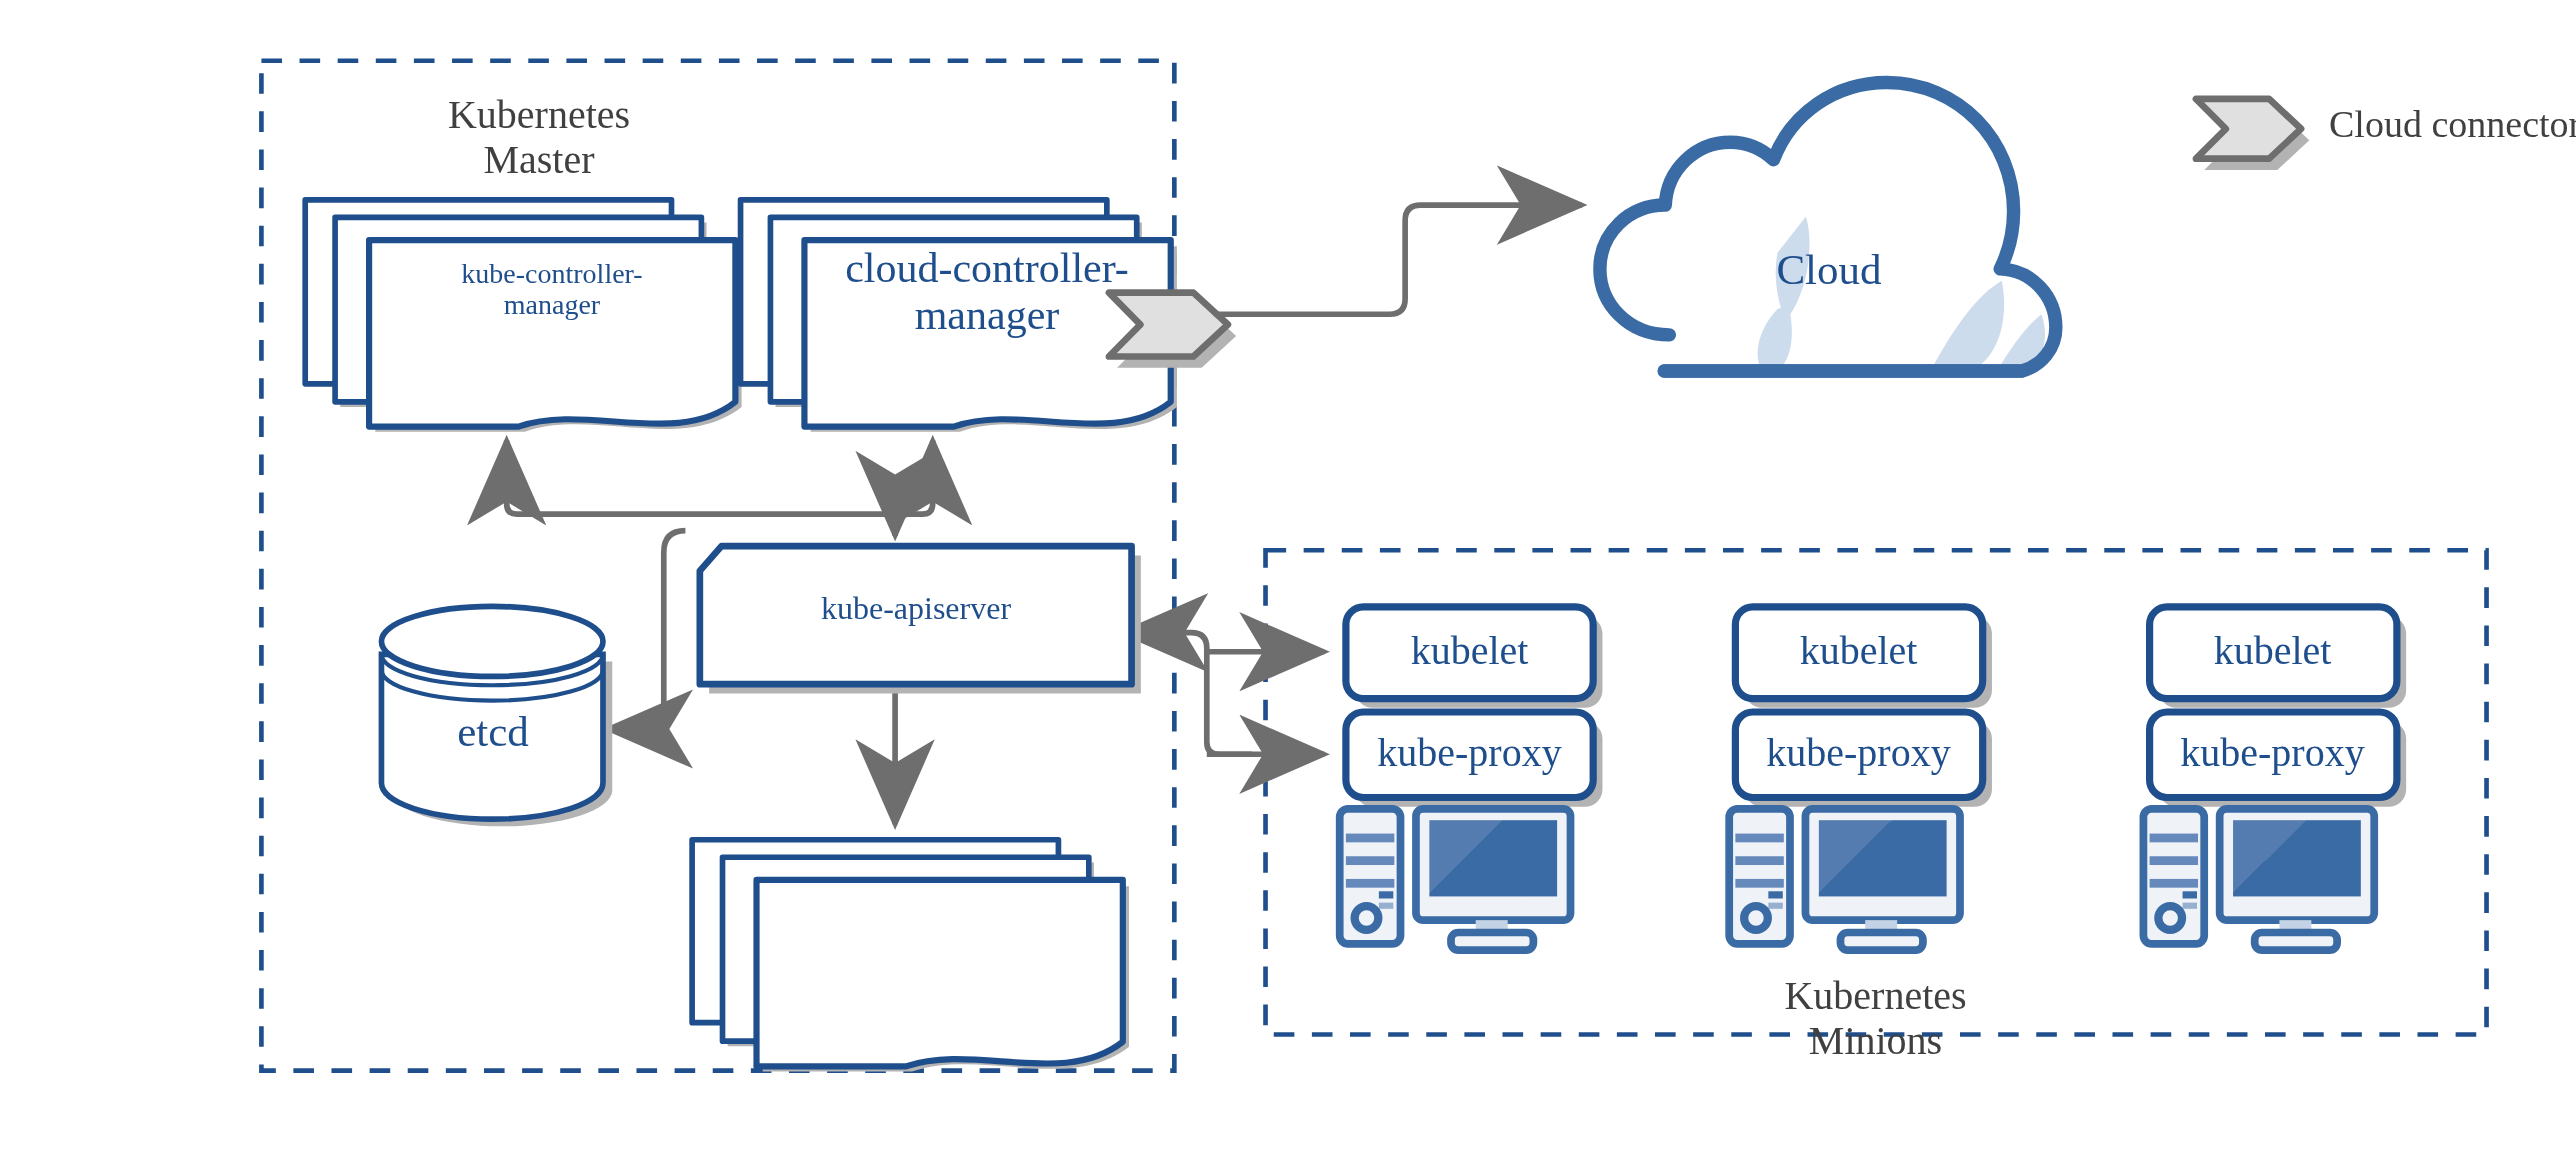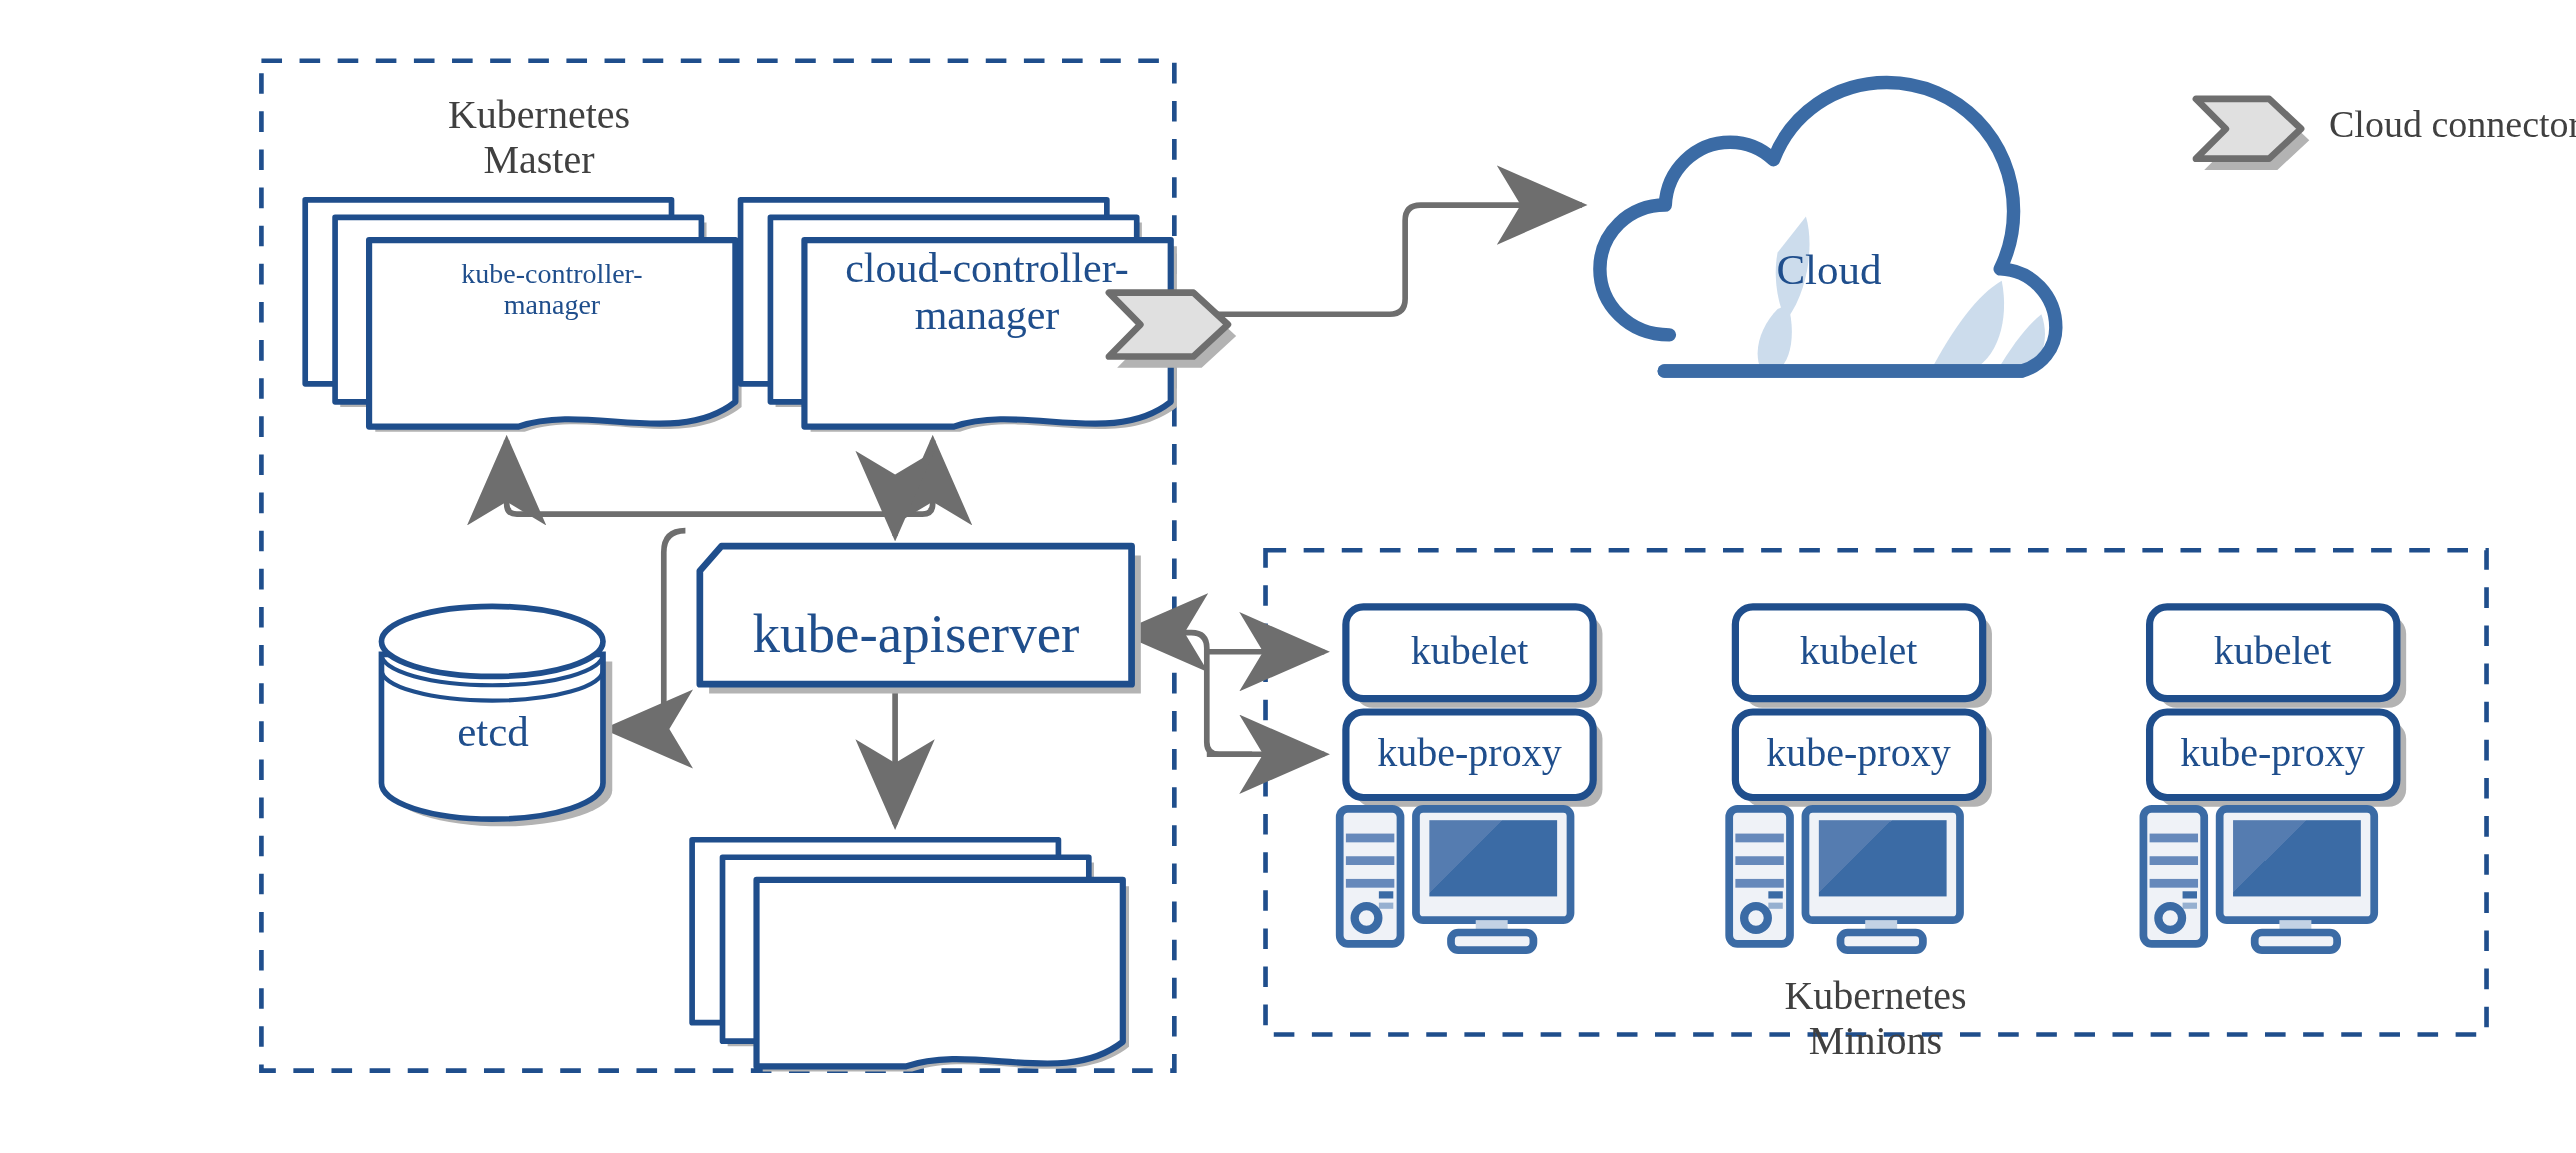--- a/index.html
+++ b/index.html
@@ -225,21 +225,21 @@
 
   <div class="txt grey-txt" style="left:364px;top:93px;width:350px;font-size:40px;">Kubernetes
 Master</div>
 
   <div class="txt blue-txt" style="left:369px;top:258px;width:366px;font-size:28px;text-align:center;">kube-controller-
 manager</div>
 
   <div class="txt blue-txt" style="left:804px;top:245px;width:366px;font-size:42px;">cloud-controller-
 manager</div>
 
-  <div class="txt blue-txt" style="left:700px;top:591px;width:432px;font-size:55px;margin-top:12px;">kube-apiserver</div>
+  <div class="txt blue-txt" style="left:700px;top:591px;width:432px;font-size:32px;">kube-apiserver</div>
 
   <div class="txt blue-txt" style="left:382px;top:708px;width:222px;font-size:43px;">etcd</div>
 
 
   <div class="txt blue-txt" style="left:1726px;top:211px;width:206px;font-size:43px;margin-top:35px;">Cloud</div>
 
   <div class="txt grey-txt" style="left:1695px;top:974px;width:361px;font-size:40px;">Kubernetes
 Minions</div>
 
   <div class="txt grey-txt" style="left:2329px;top:103px;width:330px;font-size:38px;text-align:left;">Cloud connector</div>

